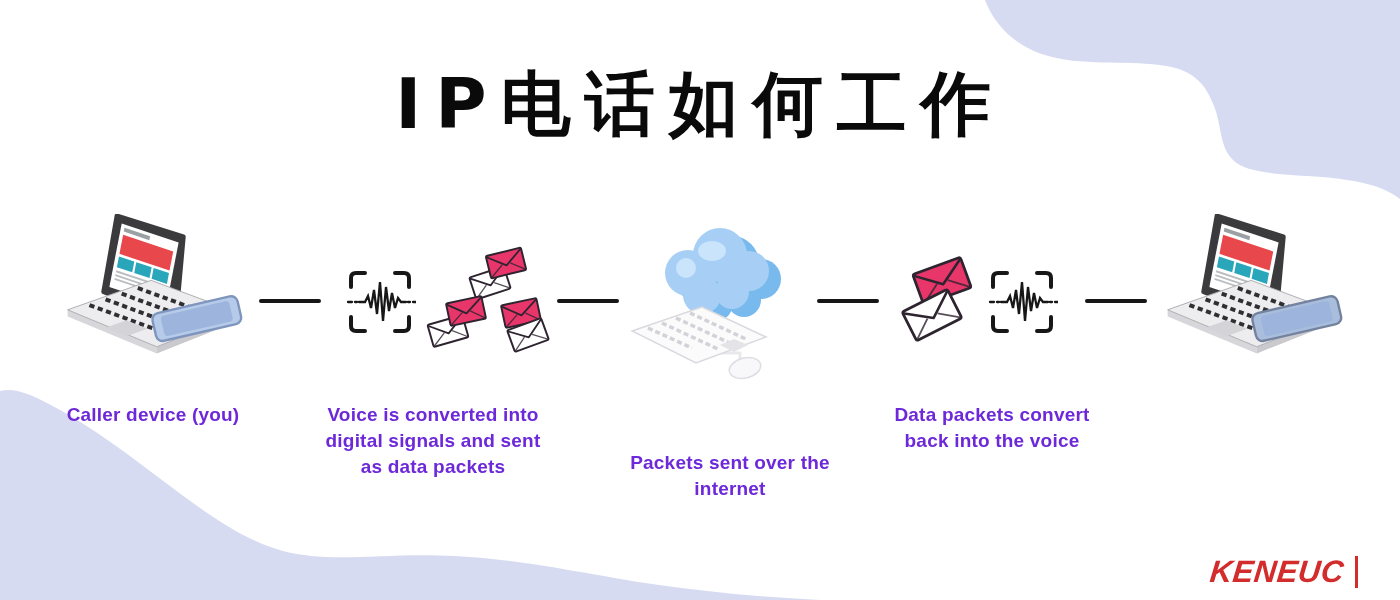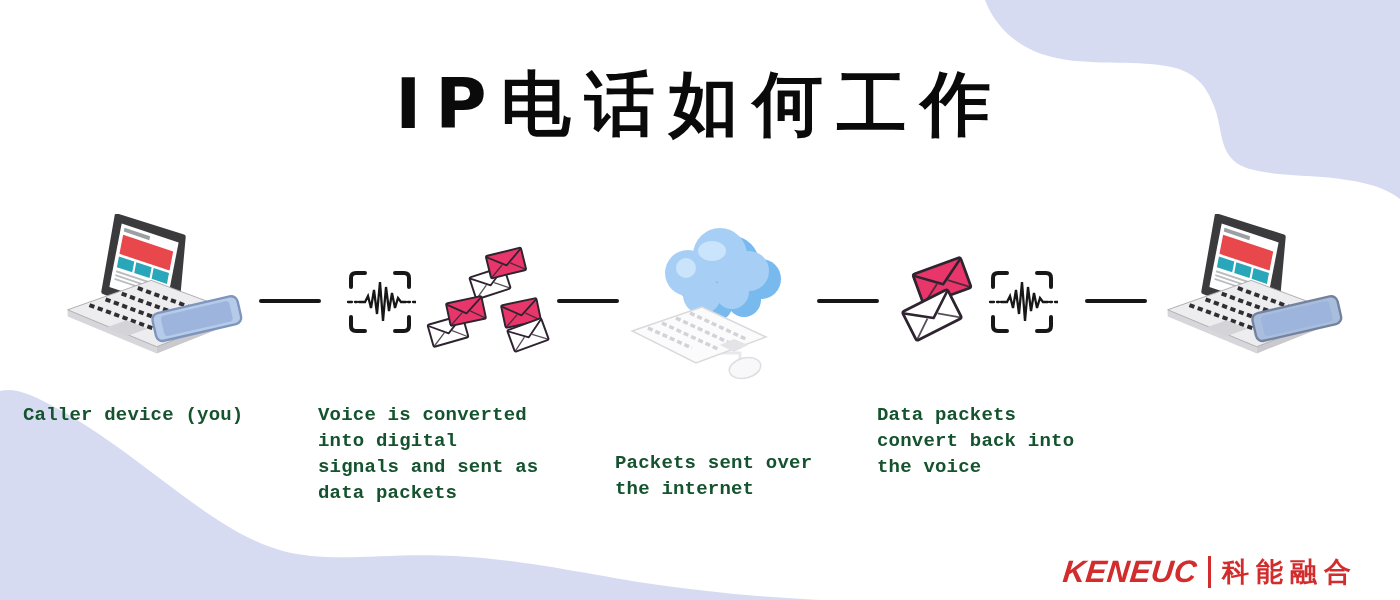--- a/index.html
+++ b/index.html
@@ -14,22 +14,22 @@
     position:absolute;top:56px;left:0;width:1400px;text-align:center;
     font-family:"DejaVu Sans","Liberation Sans",sans-serif;
     font-size:70px;font-weight:900;letter-spacing:14px;color:#0a0a0a;line-height:1.1;
     white-space:nowrap;
   }
 
   .icon{position:absolute;}
   .connector{position:absolute;top:289px;height:4px;width:62px;background:#161616;border-radius:2px;}
 
   .step-label{
-    position:absolute;top:392px;
-    font-size:19px;line-height:26px;font-weight:600;color:#14532d;letter-spacing:0.2px;font-family:Liberation Mono, monospace;
+    position:absolute;top:392px;text-align:center;
+    font-size:19px;line-height:26px;font-weight:600;color:#6d28d9;letter-spacing:0.2px;
   }
 
   .logo{
     position:absolute;top:543px;right:42px;height:38px;
     display:flex;align-items:center;gap:11px;
   }
   .logo-brand{
     font-size:31px;font-weight:900;font-style:italic;color:#d22c2c;
     letter-spacing:0.5px;transform:skewX(-6deg);
     font-family:"Liberation Sans",sans-serif;
@@ -206,17 +206,16 @@
     </svg>
 
     <div class="step-label" style="left:23px;width:260px;">Caller device (you)</div>
     <div class="step-label" style="left:318px;width:230px;">Voice is converted into digital signals and sent as data packets</div>
     <div class="step-label" style="left:615px;width:230px;margin-top:48px;">Packets sent over the internet</div>
     <div class="step-label" style="left:877px;width:230px;">Data packets convert back into the voice</div>
 
     <div class="logo">
       <span class="logo-brand">KENEUC</span>
       <span class="logo-divider"></span>
-      <span class="logo-cjk">科能融合</span>
     </div>
 
   </div>
 </div>
 
 </body></html>

